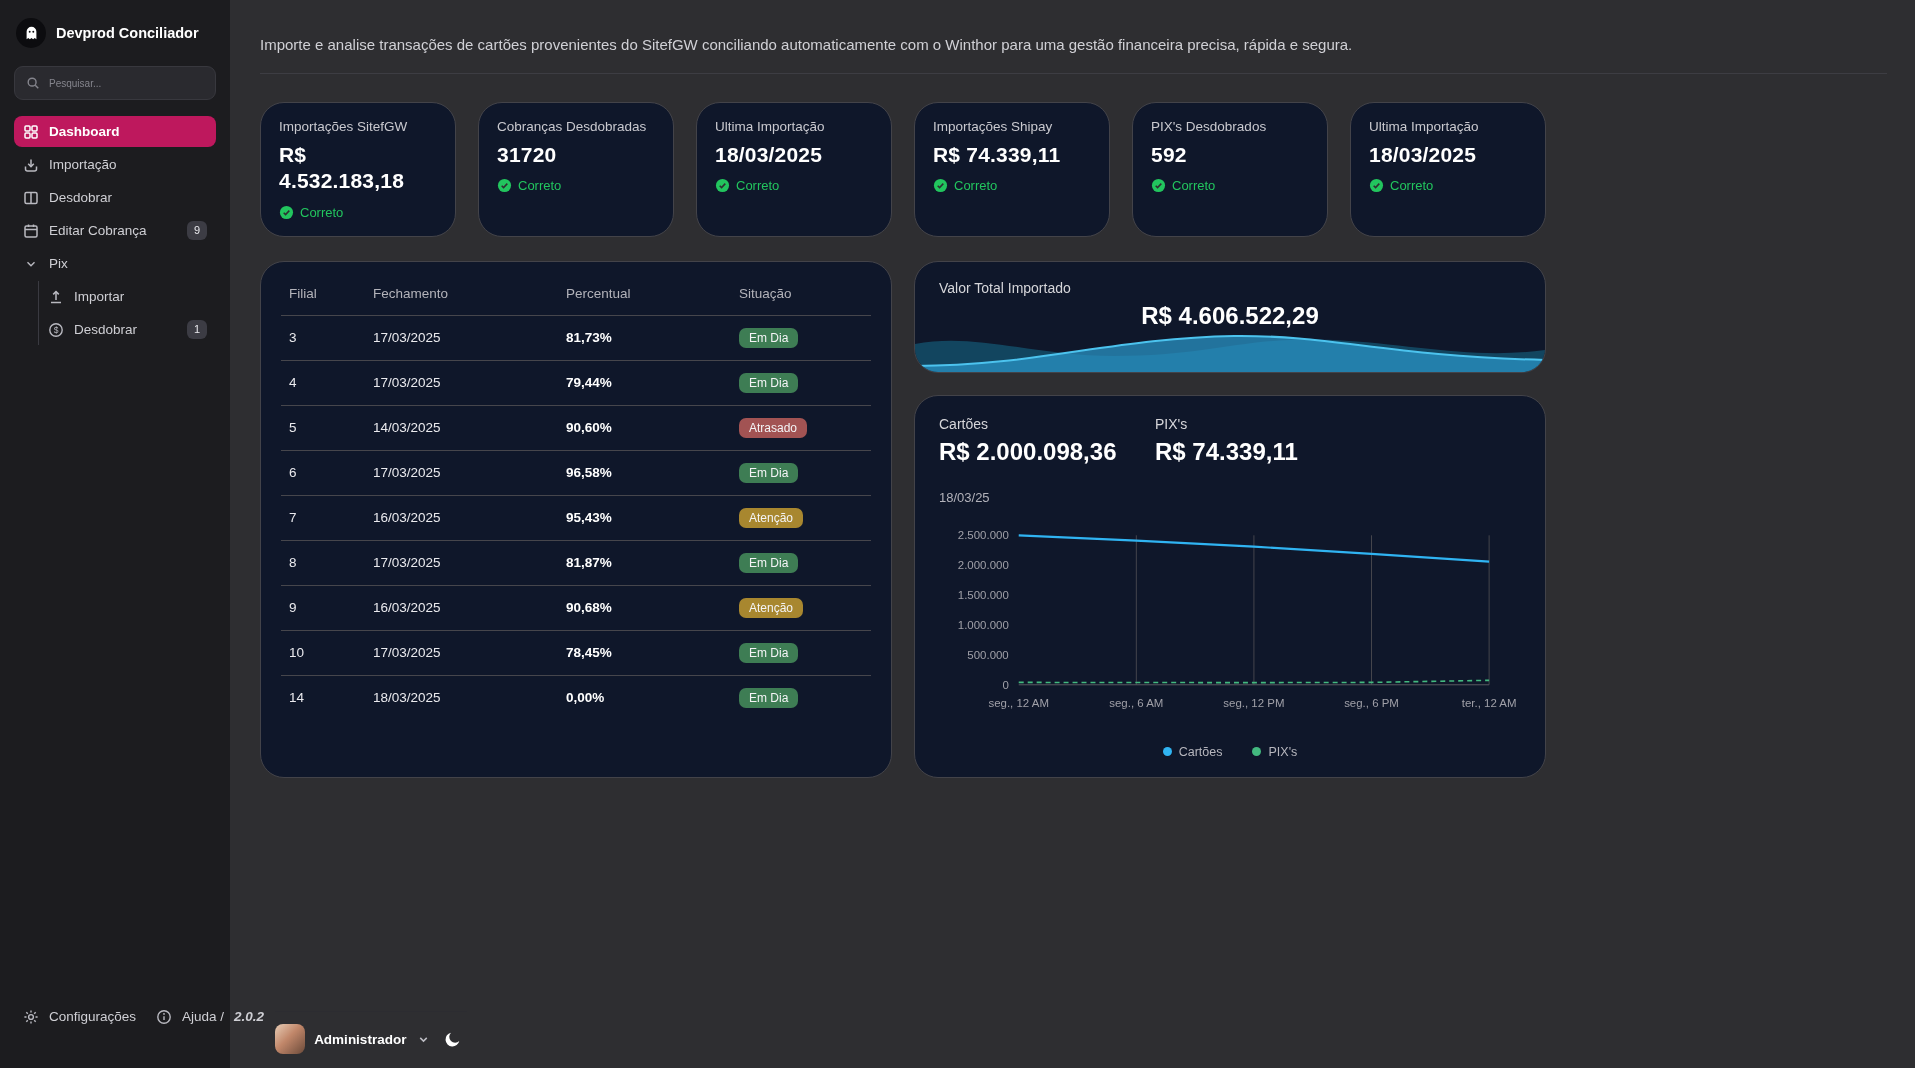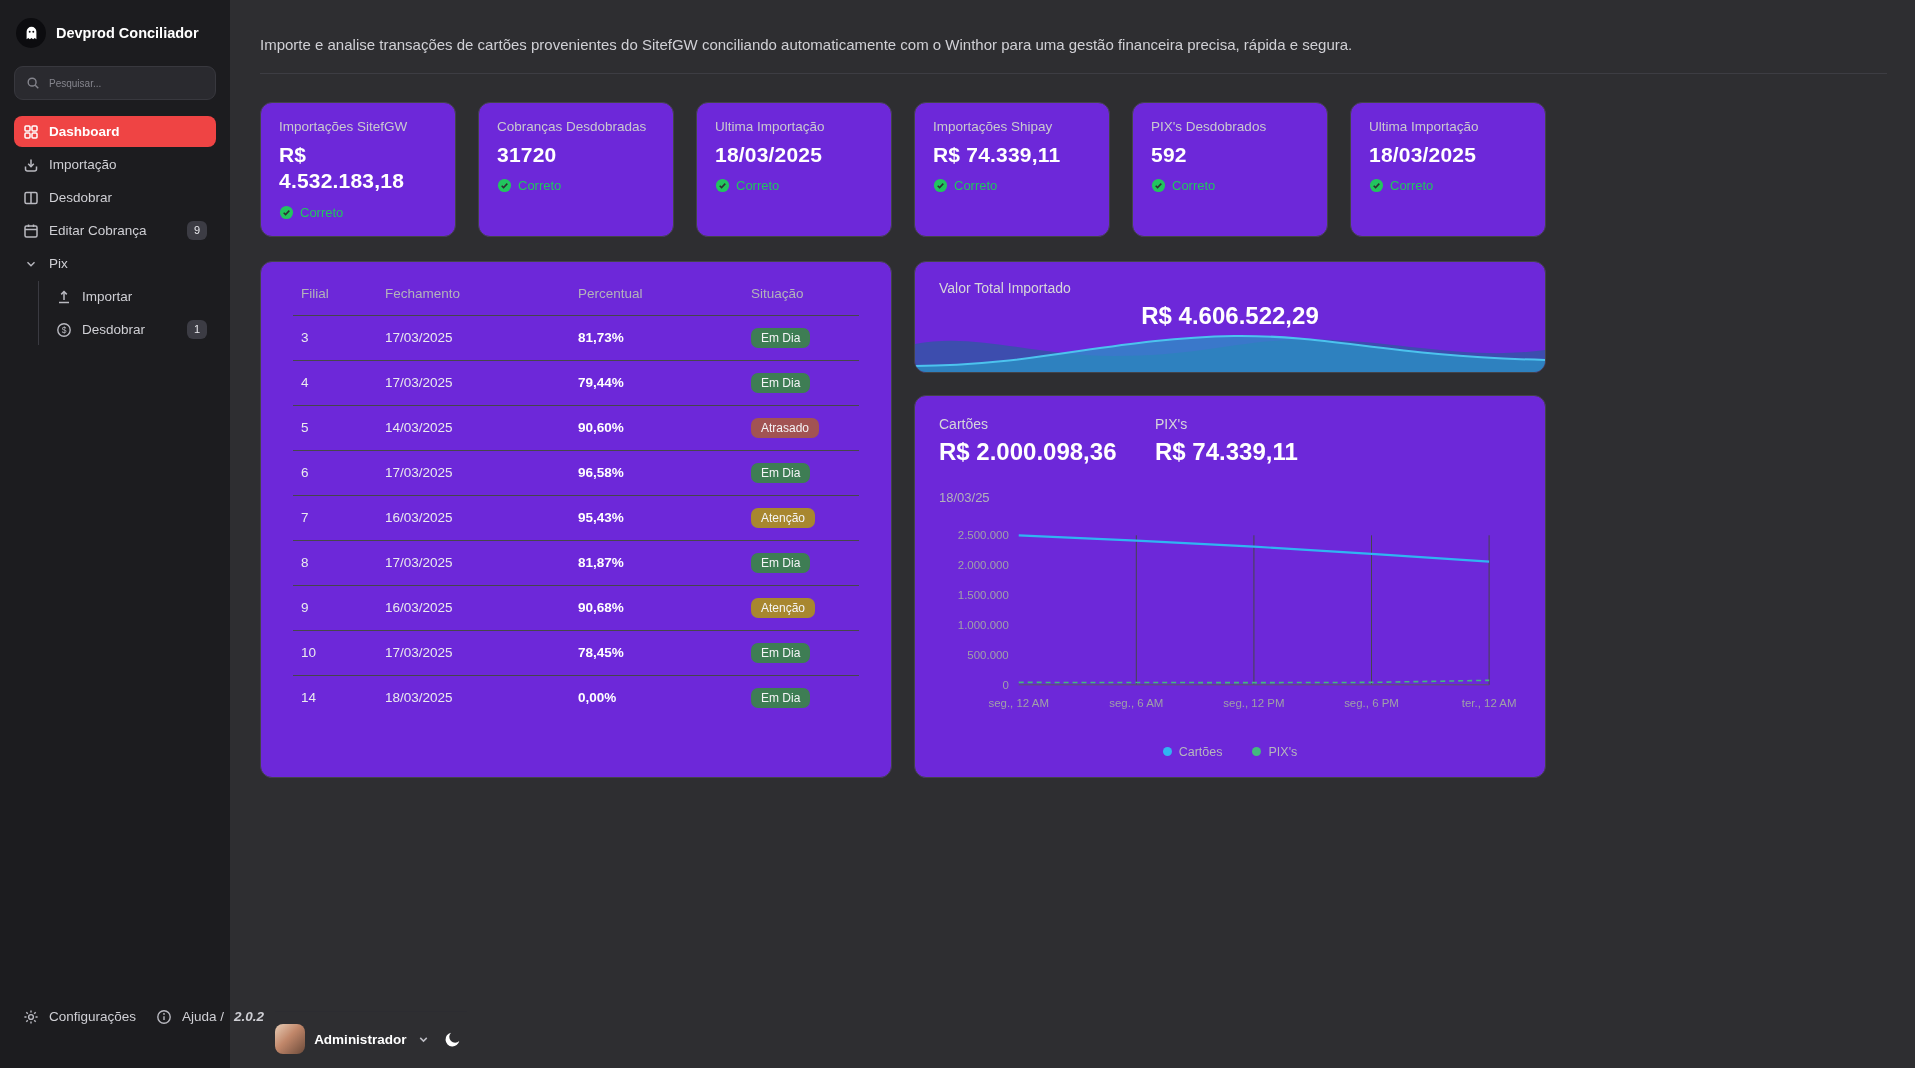--- a/index.html
+++ b/index.html
@@ -17,46 +17,46 @@
     padding:16px 14px 14px;
   }
   .brand{display:flex; align-items:center; gap:10px; padding:2px 2px 0;}
   .logo{width:30px;height:30px;border-radius:50%;background:#0c0c0f;display:flex;align-items:center;justify-content:center;flex:0 0 auto;}
   .brand-name{font-weight:700;font-size:14.5px;color:#fff;white-space:nowrap;}
   .search{margin-top:18px;height:34px;background:#2a2a2f;border:1px solid #38383e;border-radius:9px;display:flex;align-items:center;gap:8px;padding:0 10px;}
   .search input{background:transparent;border:none;outline:none;color:#e4e4e7;font-size:10px;width:100%;font-family:inherit;}
   .search input::placeholder{color:#85858d;}
   nav{margin-top:16px;display:flex;flex-direction:column;gap:2px;}
   .nav-item{height:31px;display:flex;align-items:center;gap:10px;padding:0 9px;border-radius:8px;color:#cfcfd4;font-size:13.5px;cursor:pointer;white-space:nowrap;}
-  .nav-item.active{background:#ef4444;color:#fff;font-weight:700;}
+  .nav-item.active{background:#be185d;color:#fff;font-weight:700;}
   .icon{display:inline-flex;width:16px;height:16px;align-items:center;justify-content:center;color:#b9b9c0;flex:0 0 auto;}
   .nav-item.active .icon{color:#fff;}
   .chip{margin-left:auto;background:#3c3c44;border-radius:6px;font-size:11px;padding:2px 7px;color:#e8e8ec;line-height:1.3;}
-  .submenu{margin-left:24px;border-left:1px solid #3a3a41;padding-left:8px;display:flex;flex-direction:column;gap:2px;}
+  .submenu{margin-left:24px;border-left:1px solid #3a3a41;padding-left:0;display:flex;flex-direction:column;gap:2px;}
   .sidebar-footer{margin-top:auto;display:flex;flex-direction:row;gap:2px;}
   .version{font-style:italic;font-weight:700;}
   .user-row{margin-top:10px;border-top:1px solid #2c2c31;padding-top:12px;display:flex;align-items:center;gap:9px;}
   .avatar{width:30px;height:30px;border-radius:8px;background:linear-gradient(135deg,#e8cdb6 0%,#c1876a 45%,#6b4a3a 100%);flex:0 0 auto;}
   .user-name{font-size:13.5px;font-weight:700;color:#fff;}
   .user-chevron{color:#bdbdc4;margin-left:2px;display:inline-flex;}
   .theme-toggle{margin-left:auto;width:28px;height:28px;display:flex;align-items:center;justify-content:center;border-radius:7px;cursor:pointer;color:#fff;}
   
   .main{margin-left:230px;padding:24px 28px 0 30px;}
   .page-title{font-size:25px;font-weight:700;color:#fff;margin-top:8px;}
   .page-subtitle{margin-top:12px;font-size:15px;color:#d0d0d5;}
   .divider{margin-top:20px;border-top:1px solid #3d3d43;}
   .content{width:1286px;}
   .stats{display:grid;grid-template-columns:repeat(6,1fr);gap:22px;margin-top:28px;}
-  .card{background:#6d28d9;border:1px solid #434349;border-radius:12px;}
+  .card{background:#0f172a;border:1px solid #434349;border-radius:24px;}
   .stat-card{padding:16px 18px;min-height:108px;}
   .stat-label{font-size:13.5px;color:#c9c9cf;}
   .stat-value{margin-top:8px;font-size:21px;font-weight:700;color:#fff;line-height:1.25;letter-spacing:.2px;}
   .stat-status{margin-top:10px;display:flex;align-items:center;gap:6px;color:#22c55e;font-size:13px;}
   .lower{display:grid;grid-template-columns:632px 632px;gap:22px;margin-top:24px;padding-bottom:24px;}
-  .table-card{padding:8px 32px 16px;}
+  .table-card{padding:8px 20px 16px;}
   table{width:100%;border-collapse:collapse;}
   th{text-align:left;color:#b3b3ba;font-size:13.5px;font-weight:500;padding:16px 8px 14px;}
   td{padding:12px 8px;border-top:1px solid #46464c;font-size:13.5px;color:#eaeaee;}
   .col-filial{width:84px;} .col-fech{width:193px;} .col-pct{width:173px;}
   .pct{font-weight:700;color:#fff;}
   .pill{display:inline-block;padding:3px 10px;border-radius:7px;font-size:12px;color:#f4f4f6;}
   .pill.ok{background:#3e7d54;}
   .pill.atrasado{background:#a25353;}
   .pill.atencao{background:#a8872f;}
   .right-col{display:flex;flex-direction:column;gap:22px;}

